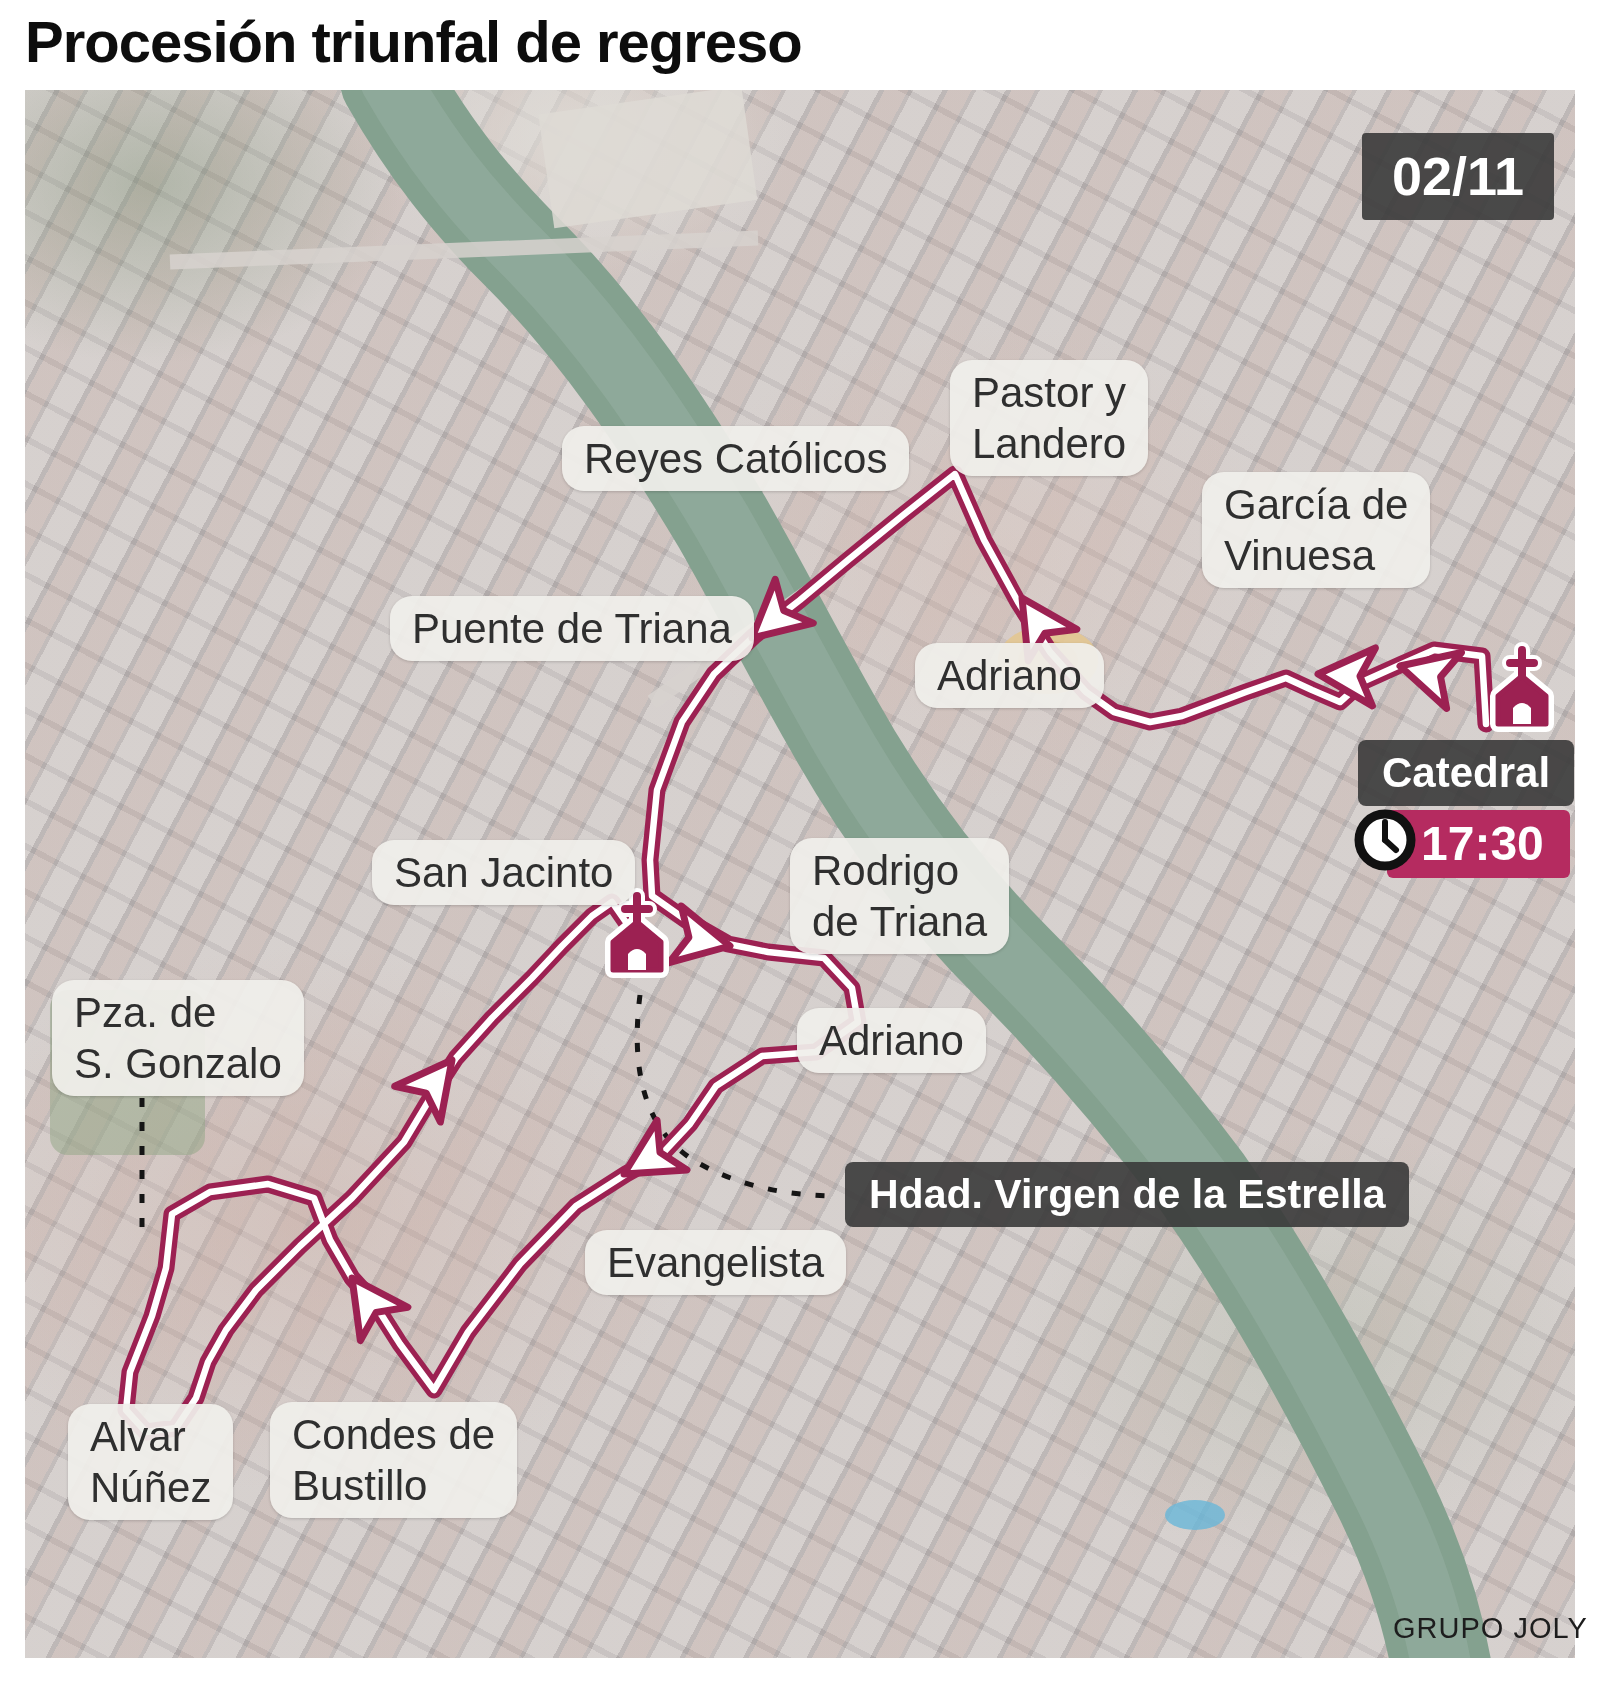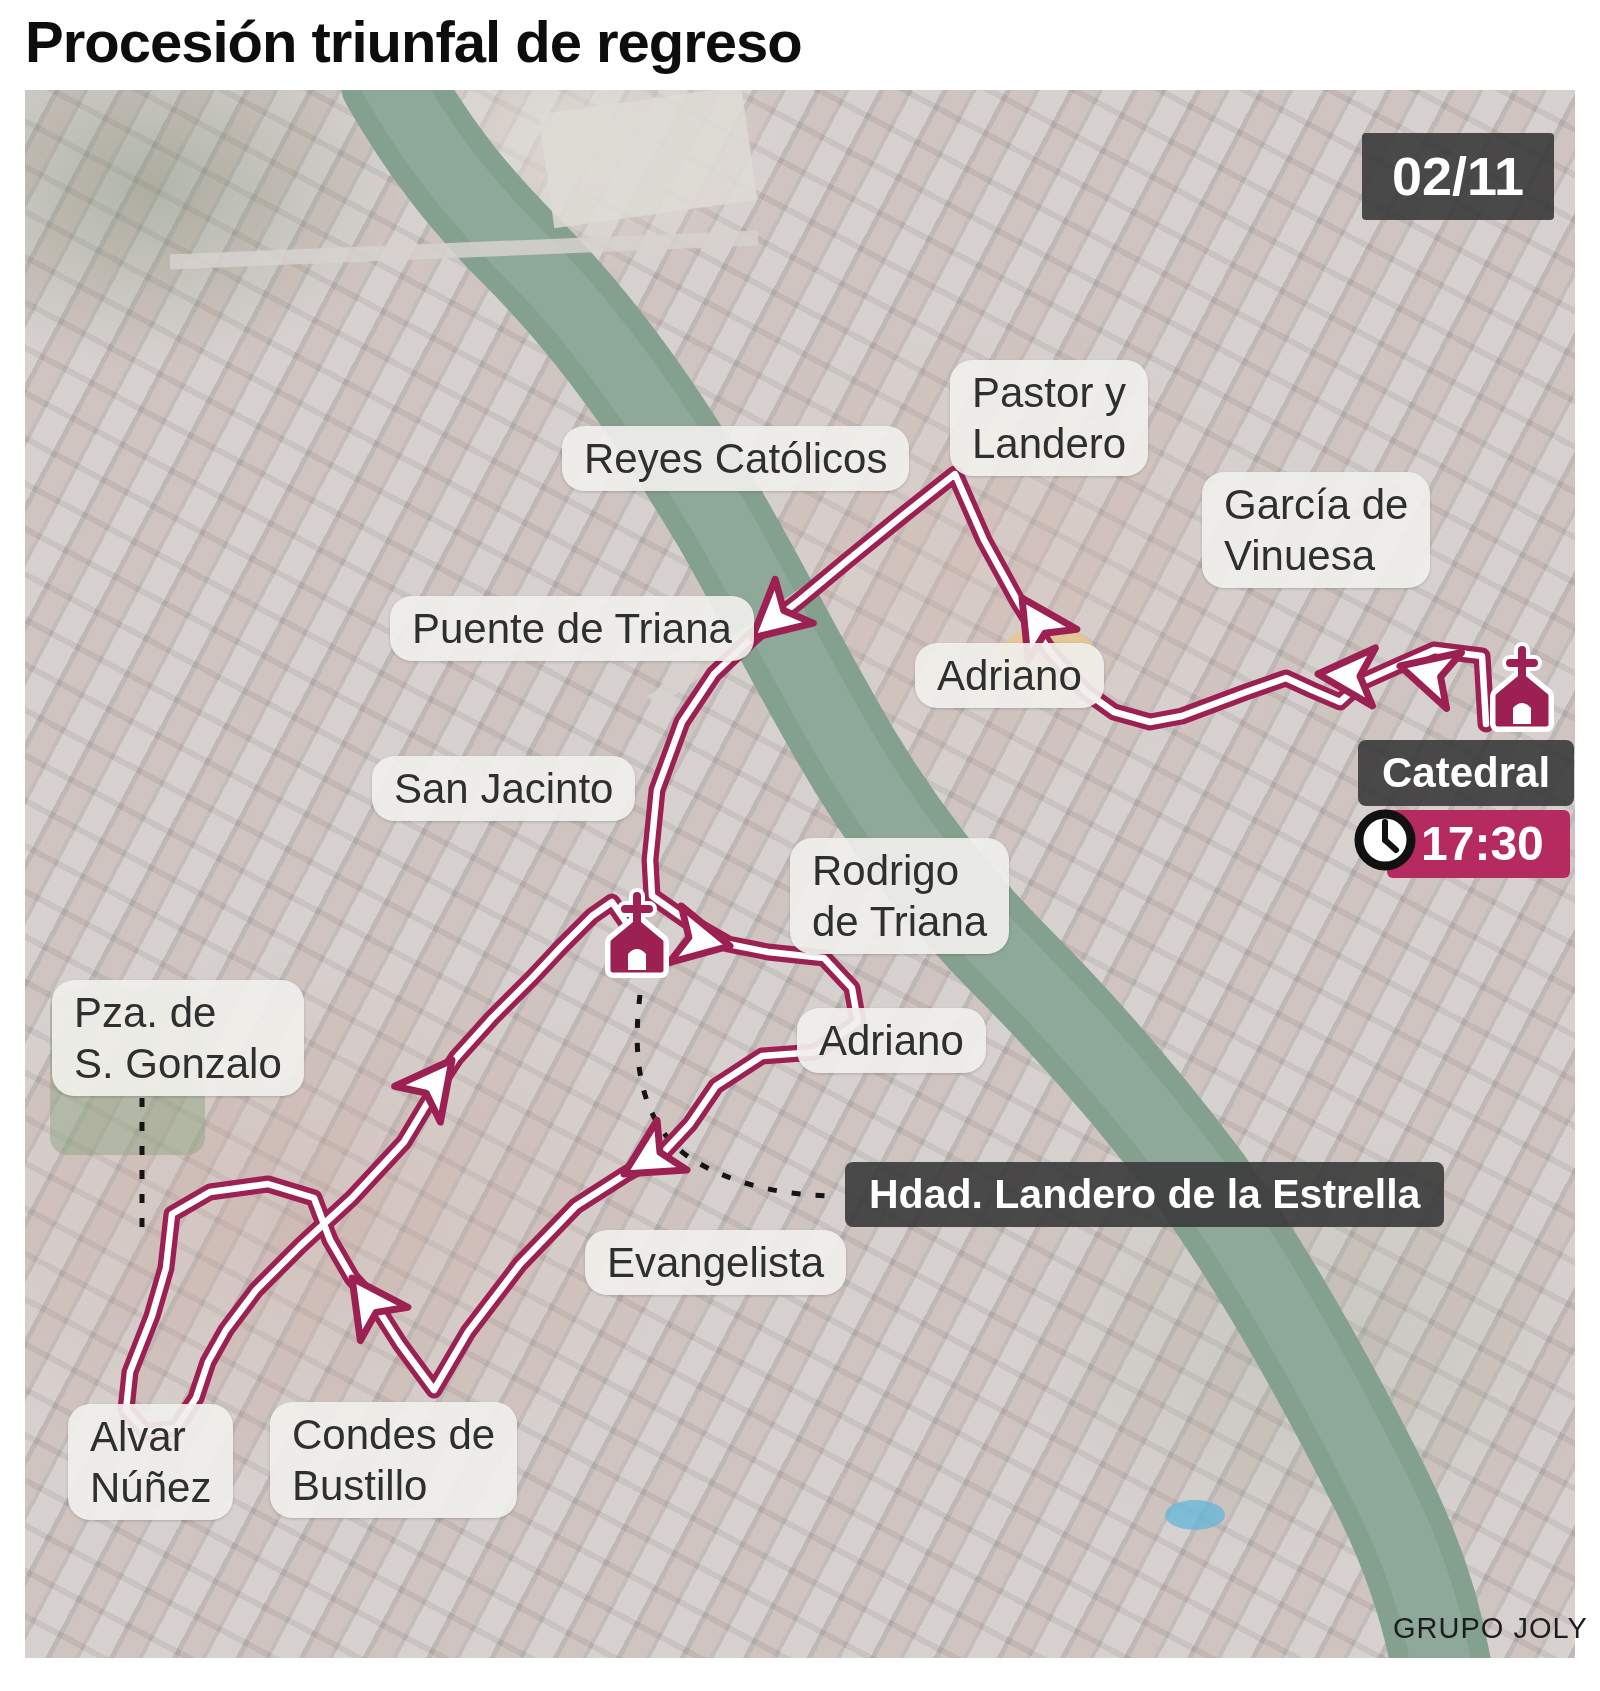--- a/index.html
+++ b/index.html
@@ -121,21 +121,21 @@
       <div class="pill" style="left: 1202px; top: 472px;">
         <div>García de</div>
         <div>Vinuesa</div>
       </div>
       <div class="pill" style="left: 390px; top: 596px;">
         <div>Puente de Triana</div>
       </div>
       <div class="pill" style="left: 915px; top: 643px;">
         <div>Adriano</div>
       </div>
-      <div class="pill" style="left: 372px; top: 756px;">
+      <div class="pill" style="left: 372px; top: 840px;">
         <div>San Jacinto</div>
       </div>
       <div class="pill" style="left: 790px; top: 838px;">
         <div>Rodrigo</div>
         <div>de Triana</div>
       </div>
       <div class="pill" style="left: 797px; top: 1008px;">
         <div>Adriano</div>
       </div>
       <div class="pill" style="left: 52px; top: 980px;">
@@ -161,17 +161,17 @@
 
   <div class="badge-time">
     <svg class="clock" viewBox="0 0 64 64">
       <circle cx="32" cy="32" r="26" fill="#ffffff" stroke="#111111" stroke-width="9"></circle>
       <line x1="32" y1="32" x2="43" y2="42" stroke="#111111" stroke-width="6" stroke-linecap="round"></line>
       <line x1="32" y1="32" x2="32" y2="14" stroke="#111111" stroke-width="6" stroke-linecap="round"></line>
     </svg>
     <span>17:30</span>
   </div>
 
-  <div class="badge-dark badge-hdad">Hdad. Landero de la Estrella</div>
+  <div class="badge-dark badge-hdad">Hdad. Virgen de la Estrella</div>
 
   <div class="credit">GRUPO JOLY</div>
 
 </div>
 
 </body></html>

